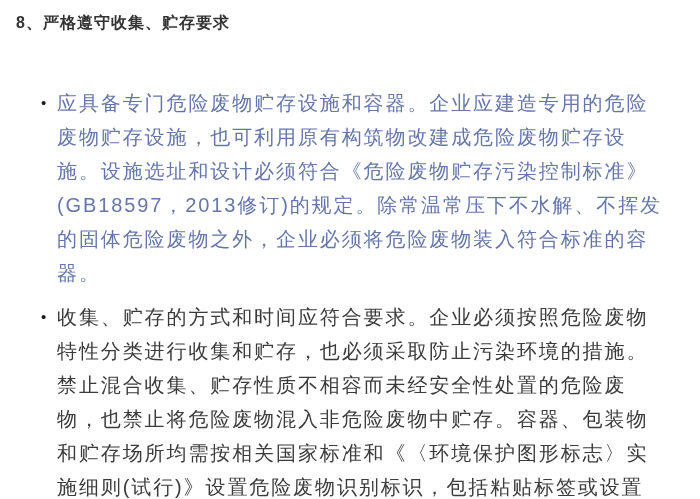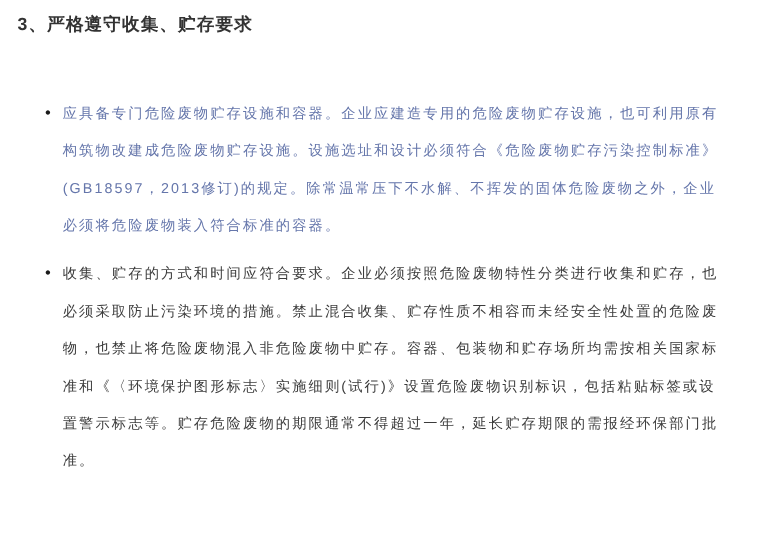--- a/index.html
+++ b/index.html
@@ -41,33 +41,33 @@
   }
   .bullet-marker {
     flex: none;
     width: 16px;
     font-size: 15px;
     line-height: 34px;
     color: #1a1a1a;
   }
   .bullet-text {
     width: 606px;
-    font-size: 13px;
+    font-size: 20px;
     line-height: 34px;
     letter-spacing: 1.9px;
     word-break: break-all;
   }
   .tone-blue { color: #6576ab; }
   .tone-dark { color: #3b3b3b; }
 </style>
 </head>
 <body>
 
 <div class="doc">
-  <h1 class="doc-heading">3、严格遵守收集、贮存要求</h1>
+  <h1 class="doc-heading">8、严格遵守收集、贮存要求</h1>
 
   <ul class="bullet-list">
     <li class="bullet-item">
       <span class="bullet-marker">•</span>
       <span class="bullet-text tone-blue">应具备专门危险废物贮存设施和容器。企业应建造专用的危险废物贮存设施，也可利用原有构筑物改建成危险废物贮存设施。设施选址和设计必须符合《危险废物贮存污染控制标准》(GB18597，2013修订)的规定。除常温常压下不水解、不挥发的固体危险废物之外，企业必须将危险废物装入符合标准的容器。</span>
     </li>
     <li class="bullet-item">
       <span class="bullet-marker">•</span>
       <span class="bullet-text tone-dark">收集、贮存的方式和时间应符合要求。企业必须按照危险废物特性分类进行收集和贮存，也必须采取防止污染环境的措施。禁止混合收集、贮存性质不相容而未经安全性处置的危险废物，也禁止将危险废物混入非危险废物中贮存。容器、包装物和贮存场所均需按相关国家标准和《〈环境保护图形标志〉实施细则(试行)》设置危险废物识别标识，包括粘贴标签或设置警示标志等。贮存危险废物的期限通常不得超过一年，延长贮存期限的需报经环保部门批准。</span>
     </li>

